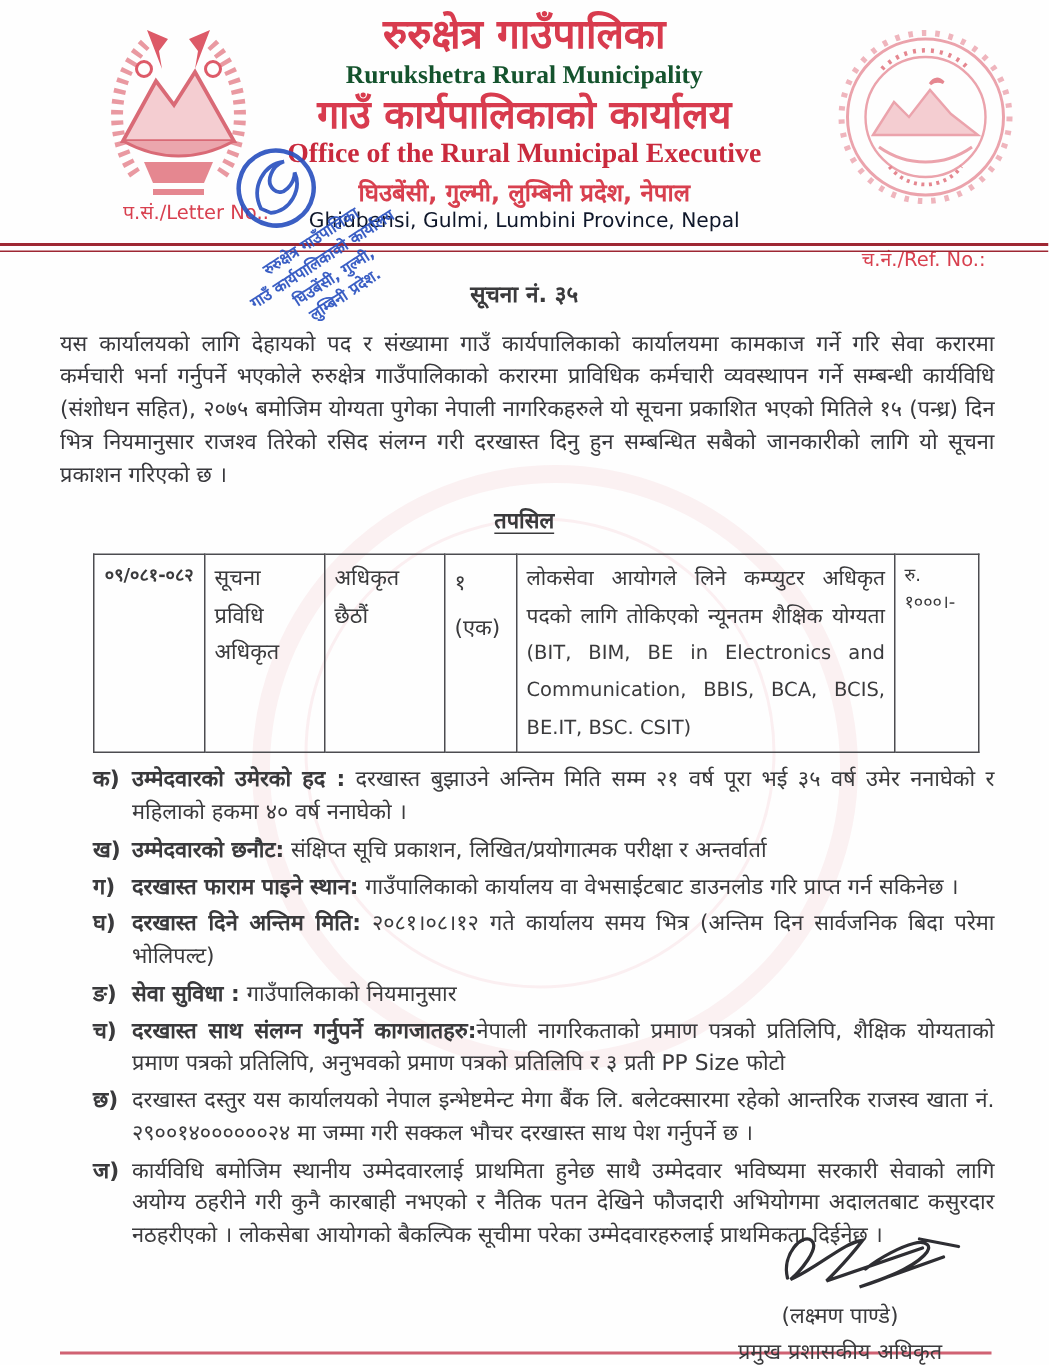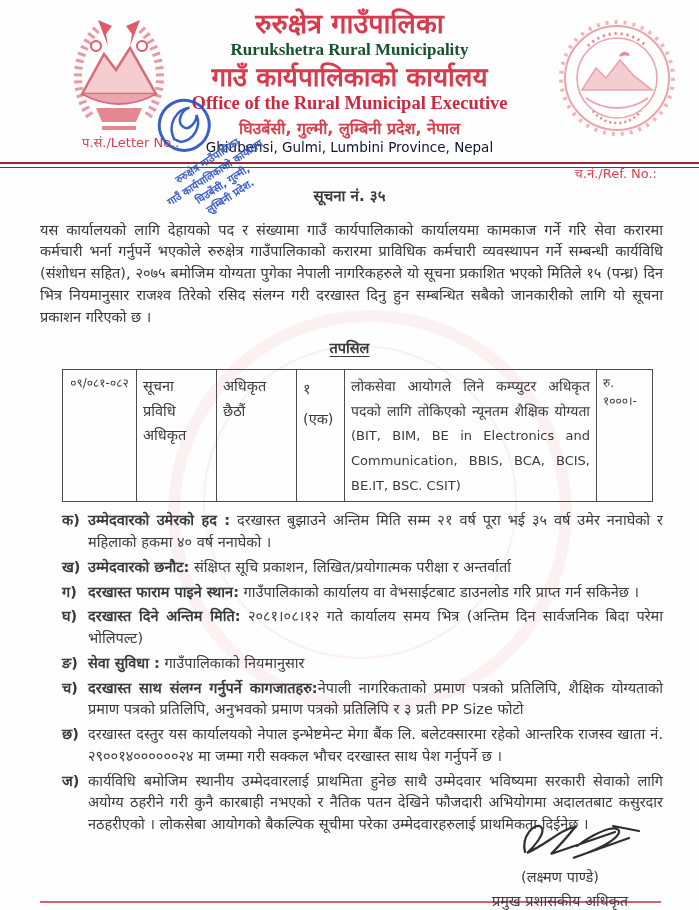--- a/index.html
+++ b/index.html
@@ -29,21 +29,21 @@
   .content{position:absolute;left:0;top:170px;width:699px;z-index:3;}
   .subject{text-align:center;font-weight:bold;font-size:16px;color:#2f2f33;}
   .published{text-align:center;font-size:15px;margin-top:3px;}
   .notice-no{text-align:center;font-size:15px;font-weight:bold;margin-top:15px;}
   .body-para{padding:0 36px 0 40px;text-align:justify;margin-top:12px;color:#38383c;}
   .tapasil{text-align:center;font-weight:bold;margin-top:10px;text-decoration:underline;text-underline-offset:3px;}
   table.main{border-collapse:collapse;margin:9px 0 0 62px;table-layout:fixed;}
   table.main th,table.main td{border:1.5px solid #4c4c50;vertical-align:top;padding:4px 6px;}
   table.main th{font-weight:normal;font-size:15px;text-align:center;padding-top:6px;}
   th.c-fee{font-size:14.5px;line-height:1.9;}
-  td.c-adno{font-size:12px;text-align:center;padding-top:10px;}
+  td.c-adno{font-size:12px;text-align:center;padding-top:10px;font-weight:bold;}
   td.c-post,td.c-level{font-size:14.5px;padding-top:8px;line-height:1.7;}
   td.c-qty{font-size:14.5px;padding-top:8px;line-height:2.1;}
   td.c-qual{font-size:14px;text-align:justify;padding:8px 8px;line-height:1.75;}
   td.c-fee{font-size:12px;padding-top:10px;}
   .latin{font-size:13px;}
   .items{margin:8px 36px 0 62px;}
   .item{display:flex;margin-bottom:3px;}
   .item-label{width:26px;flex:none;font-weight:bold;}
   .item-text{flex:1;text-align:justify;}
   .lead{font-weight:bold;}

